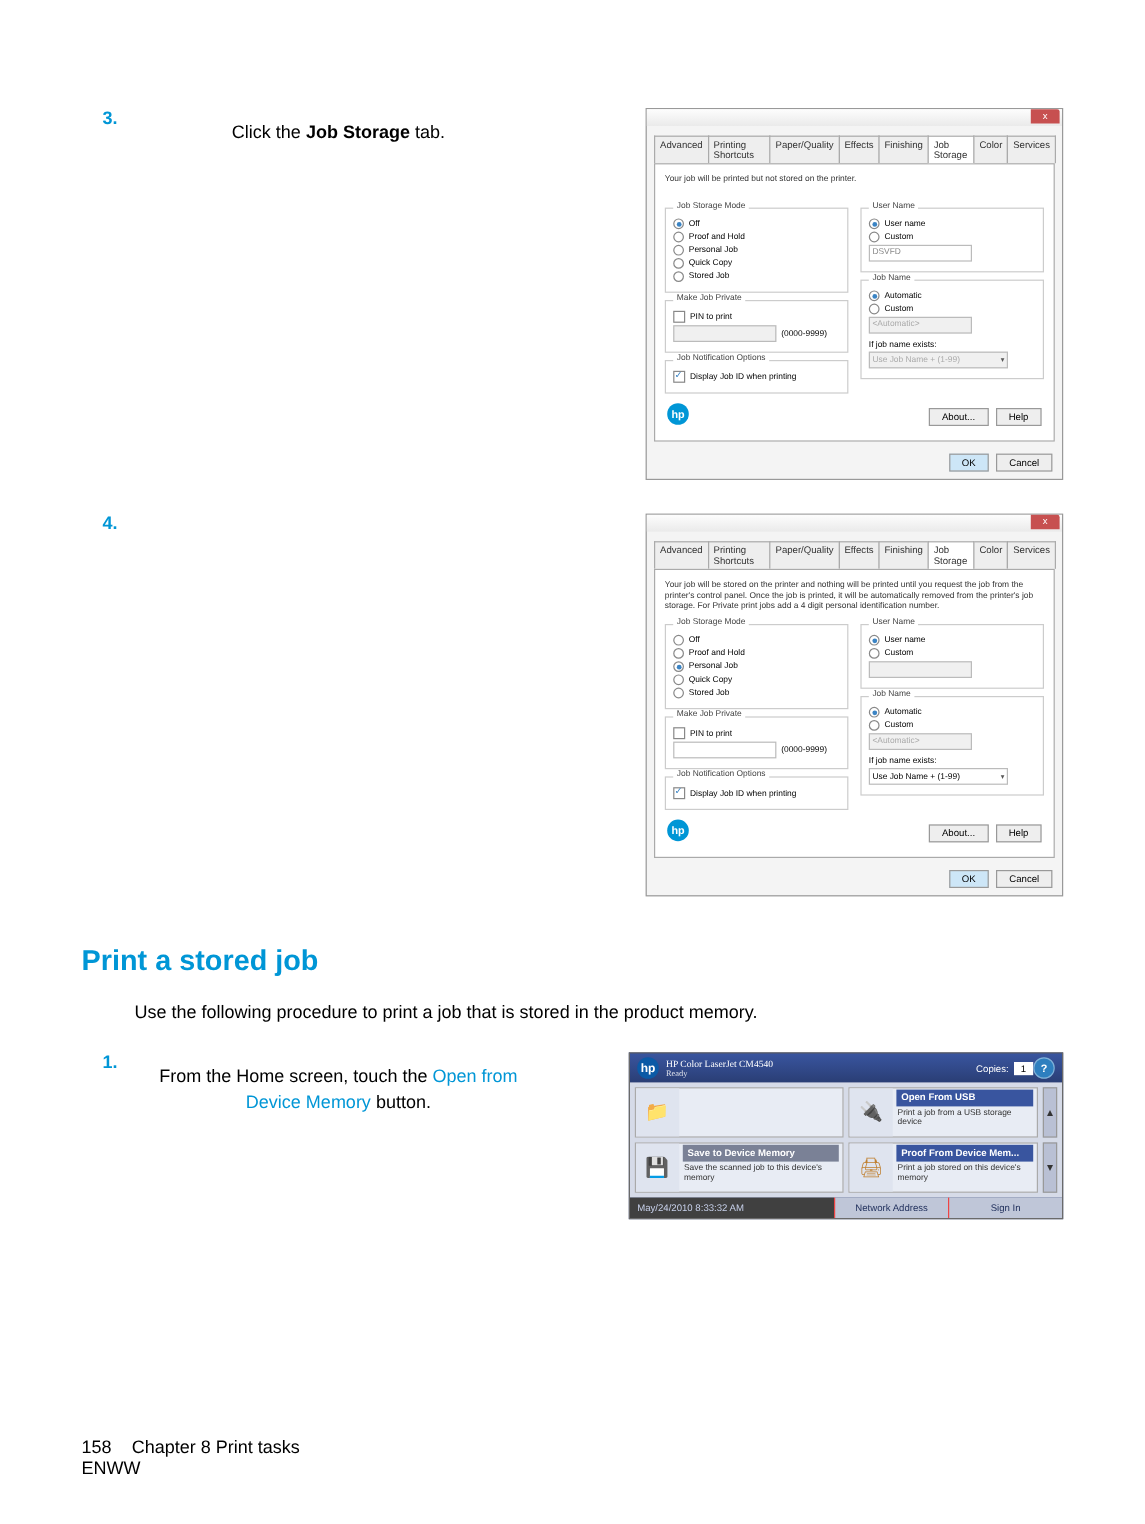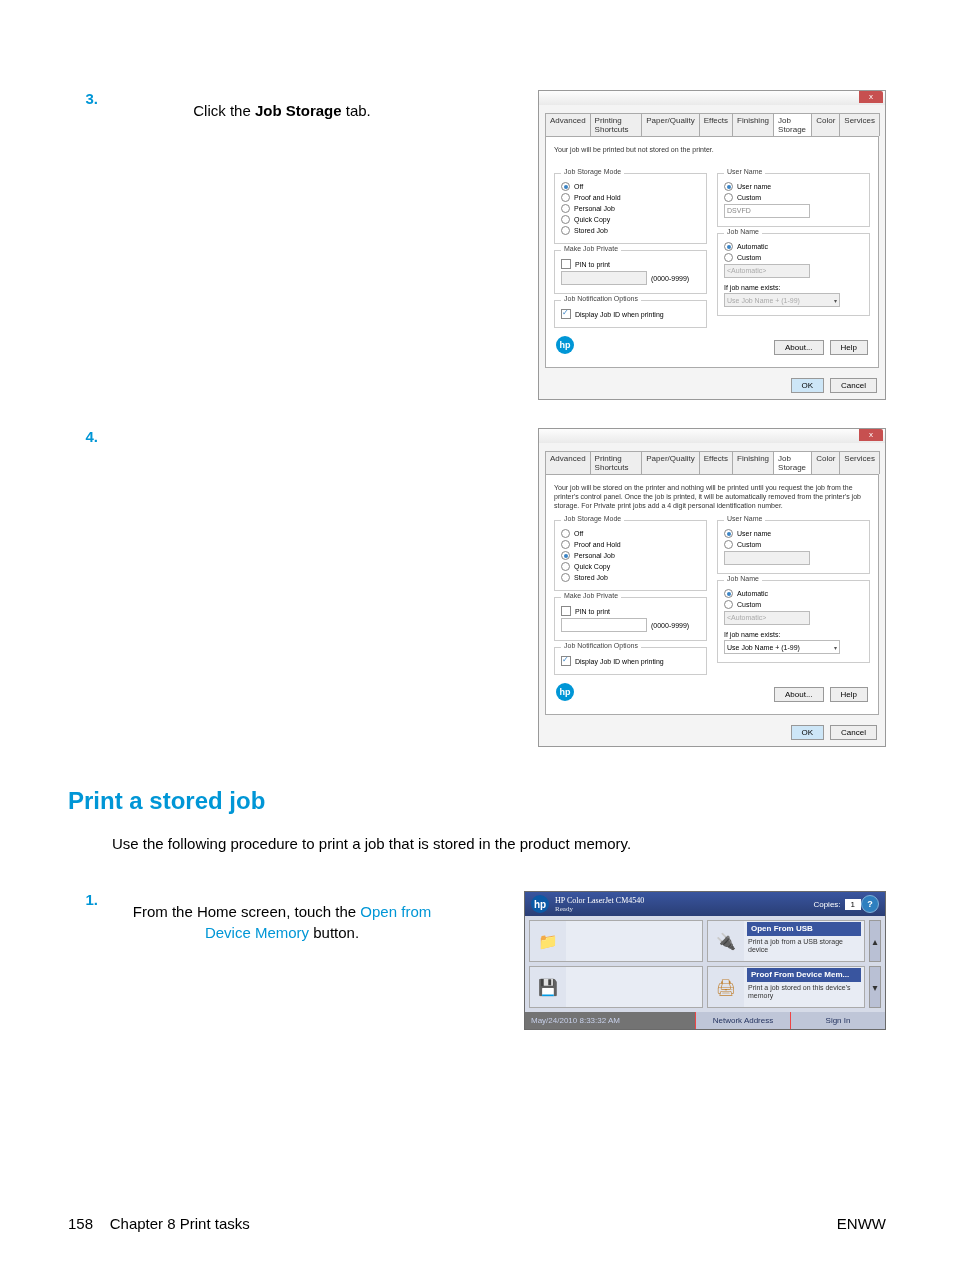--- a/index.html
+++ b/index.html
@@ -151,21 +151,21 @@
 
   
   h2 {
     color: #0096d6;
     font-size: 24px;
     font-weight: bold;
     margin: 40px 0 18px 0;
   }
   .body-text {
     font-size: 15px;
-    margin: 0 0 36px 44px;
+    margin: 0 0 22px 44px;
     line-height: 1.45;
   }
 
   
   .panel {
     width: 360px;
     border: 1px solid #6a6a6a;
     background: #2b3b6f;
     font-family: Arial, sans-serif;
     font-size: 9px;
@@ -206,29 +206,30 @@
   }
   .tile-text { flex: 1; padding: 2px 4px; font-size: 7px; color: #333; line-height: 1.2; }
   .tile-head {
     background: #39559f; color: #fff; font-size: 8px; font-weight: bold; padding: 2px 4px; margin: -1px -1px 2px -1px;
   }
   .tile-head.dark { background: #7a8196; }
   .panel-bot {
     display: flex; background: #bfc6d8; color: #23325e; font-size: 8px; align-items: center;
   }
   .panel-bot > div { padding: 4px 6px; }
-  .panel-bot .ts { flex: 1; background: #737373; color: #c7d0ea;}
+  .panel-bot .ts { flex: 1; background: #404040; color: #c7d0ea;}
   .panel-bot .pbtn { border-left: 1px solid #ef4444; flex: 0 0 auto; text-align: center; min-width: 82px;}
 
   .footer {
     position: absolute;
     bottom: 38px;
     left: 68px; right: 68px;
     display: flex; justify-content: space-between;
     font-size: 15px;
+    flex-direction: column;
   }
 </style>
 </head>
 <body>
 
 <div class="page">
 
   <div class="step-row">
     <div class="step-num">3.</div>
     <div class="step-text">
@@ -505,20 +506,24 @@
           </div>
           <div class="tile" style="grid-column:3; grid-row:1;">
             <div class="tile-icon">🔌</div>
             <div class="tile-text">
               <div class="tile-head">Open From USB</div>
               <div>Print a job from a USB storage device</div>
             </div>
           </div>
           <div class="tile" style="grid-column:1 / span 2; grid-row:2;">
             <div class="tile-icon">💾</div>
+            <div class="tile-text">
+              <div class="tile-head dark">Save to Device Memory</div>
+              <div>Save the scanned job to this device's memory</div>
+            </div>
           </div>
           <div class="tile" style="grid-column:3; grid-row:2;">
             <div class="tile-icon">🖨</div>
             <div class="tile-text">
               <div class="tile-head">Proof From Device Mem...</div>
               <div>Print a job stored on this device's memory</div>
             </div>
           </div>
           <div class="scroll-btn" style="grid-column:4; grid-row:2;">▾</div>
         </div>

